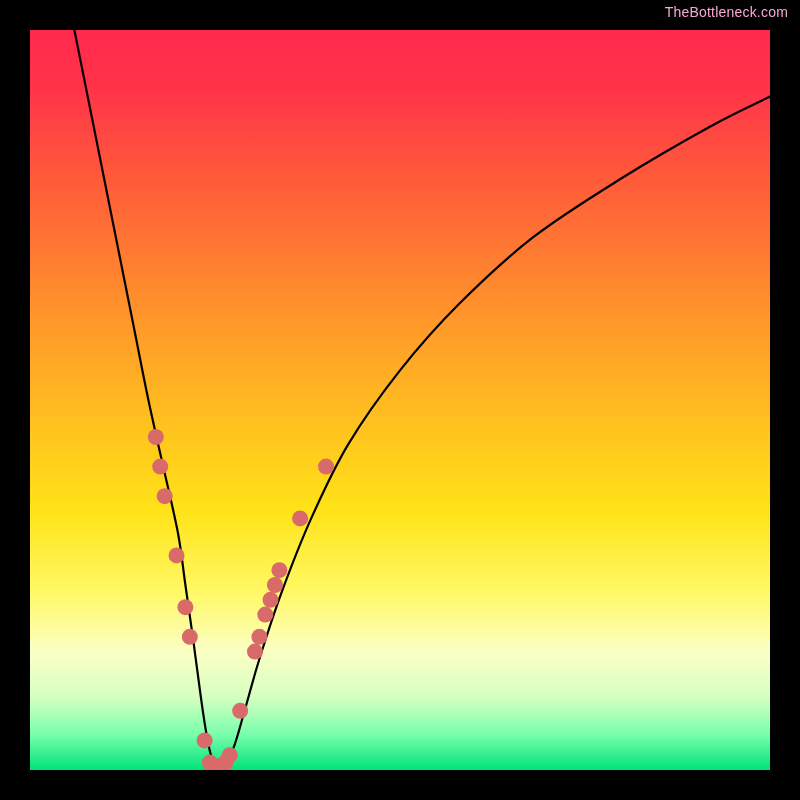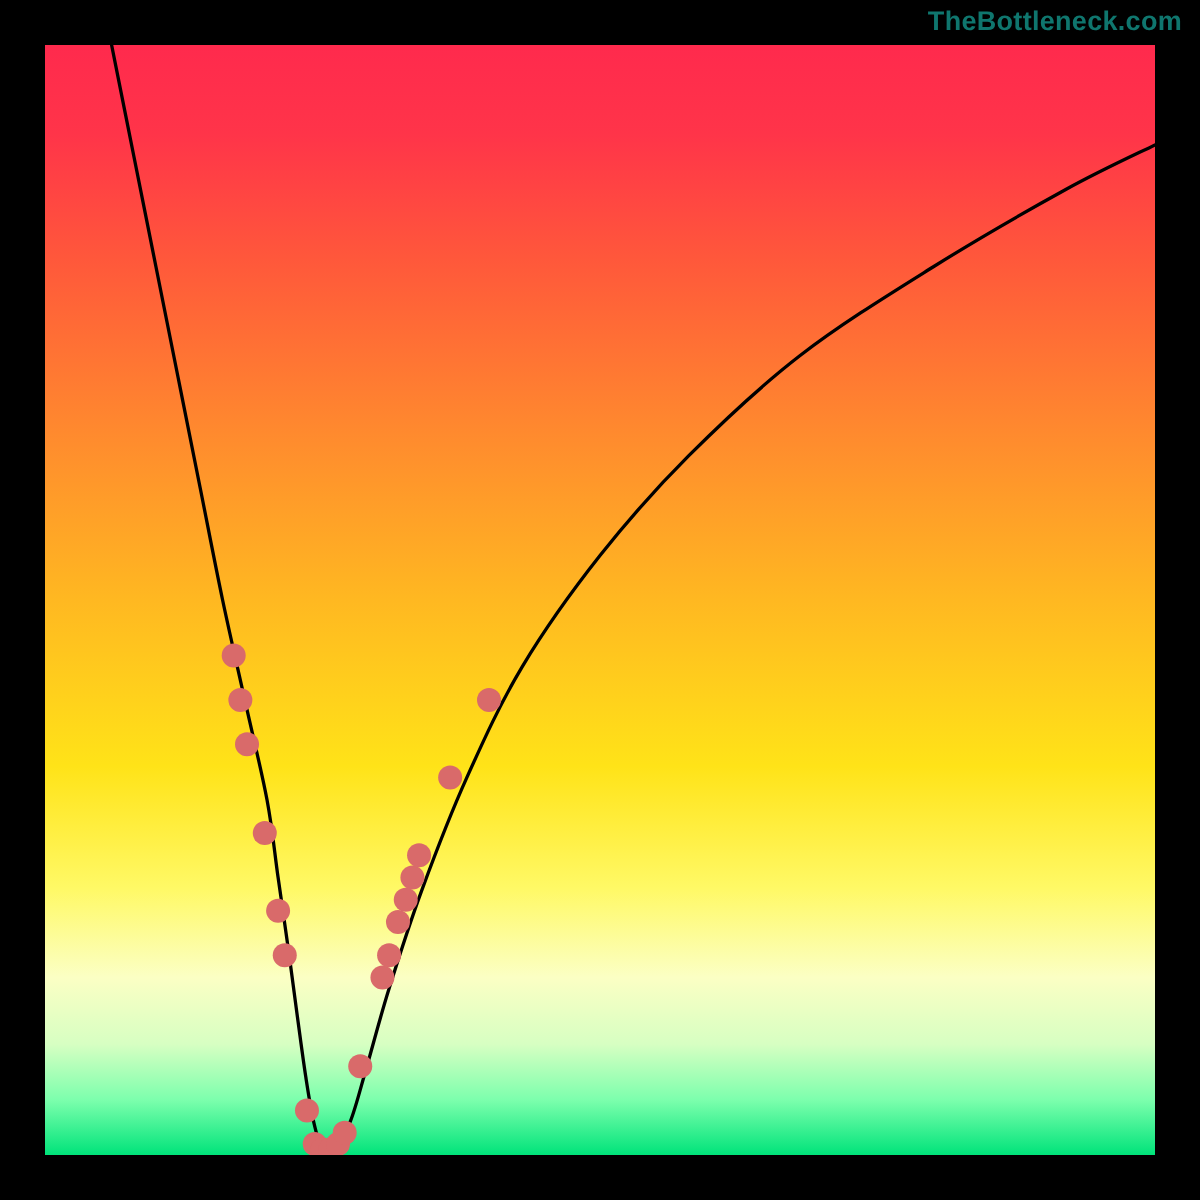--- a/index.html
+++ b/index.html
@@ -38,23 +38,23 @@
     position: absolute;
     left: 0;
     top: 0;
     width: 100%;
     height: 100%;
   }
   .watermark {
     position: absolute;
     top: 4px;
     right: 12px;
-    font-size: 18px;
-    font-weight: 700;
-    color: #0f766e;
+    font-size: 14px;
+    font-weight: 400;
+    color: #f9a8d4;
     letter-spacing: 0.2px;
   }
 </style>
 </head>
 <body>
 
 <div class="frame">
 
   <div class="watermark">TheBottleneck.com</div>
 

